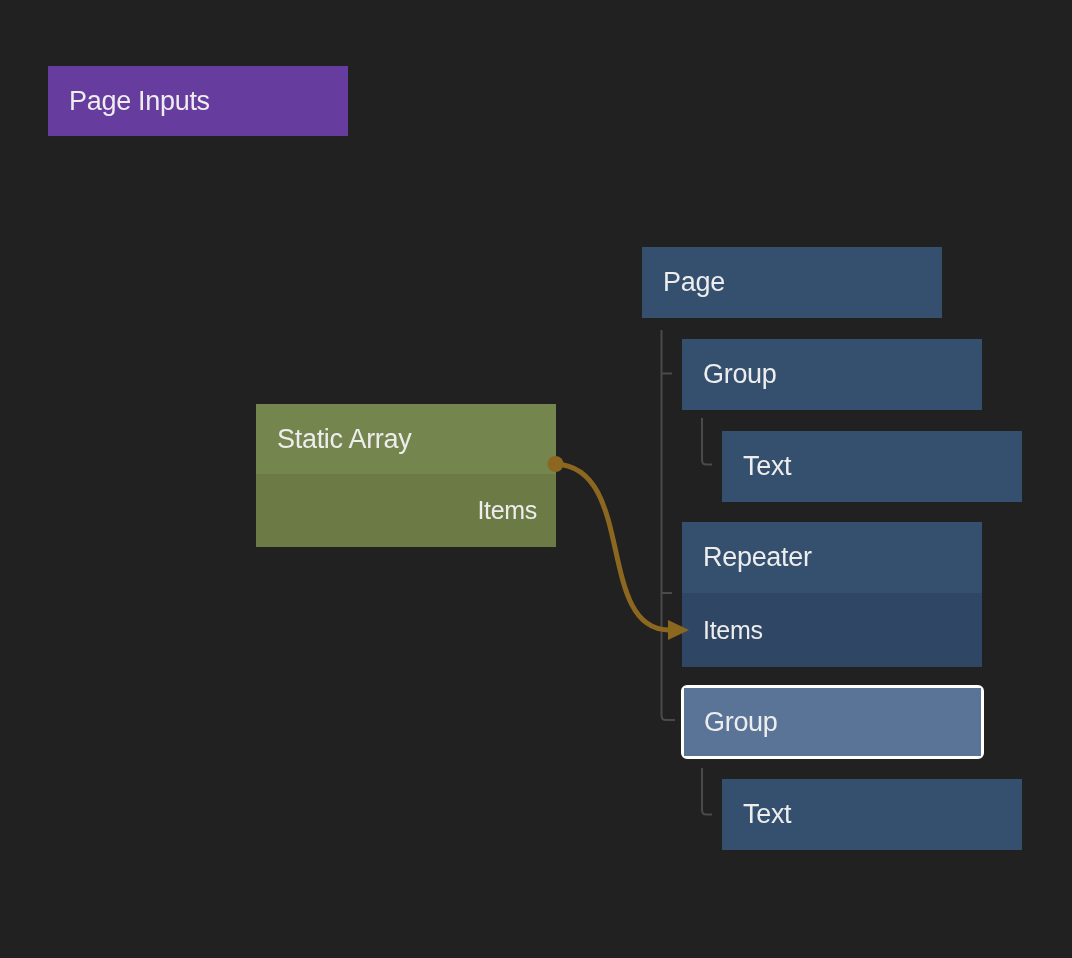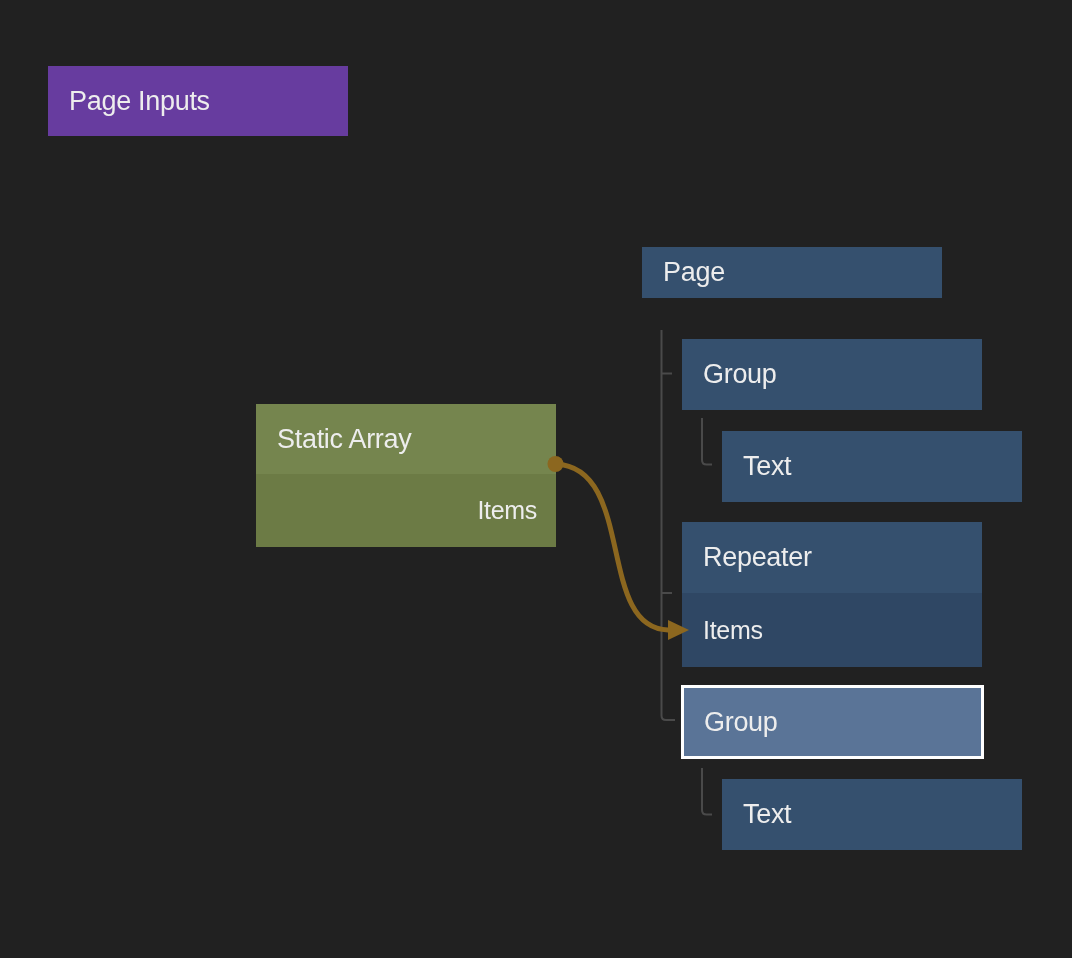--- a/index.html
+++ b/index.html
@@ -23,20 +23,21 @@
     height: 958px;
     z-index: 3;
     pointer-events: none;
   }
   svg.overlay .hit { pointer-events: stroke; }
   .node {
     position: absolute;
     z-index: 2;
     color: #EDEDED;
     letter-spacing: -0.3px;
+    border-radius: 6px;
   }
   .row {
     display: flex;
     align-items: center;
     padding-left: 21px;
     box-sizing: border-box;
     white-space: nowrap;
   }
   .title { font-size: 27px; }
   .port  { font-size: 25px; }
@@ -45,21 +46,21 @@
   #node-page-inputs .row { height: 70px; background: #673C9F; }
 
   #node-static-array  { left: 256px; top: 357px; width: 300px; margin-top: 47px; }
   #node-static-array .head { height: 70px; background: #75854E; }
   #node-static-array .body {
     height: 73px; background: #6C7B45;
     justify-content: flex-end; padding-left: 0; padding-right: 19px;
   }
 
   #node-page          { left: 642px; top: 247px; width: 300px; }
-  #node-page .row     { height: 51px; background: #35506E; }
+  #node-page .row     { height: 71px; background: #35506E; }
 
   #node-group         { left: 682px; top: 339px; width: 300px; }
   #node-group .row    { height: 71px; background: #35506E; }
 
   #node-text          { left: 722px; top: 431px; width: 300px; }
   #node-text .row     { height: 71px; background: #35506E; }
 
   #node-repeater      { left: 682px; top: 522px; width: 300px; }
   #node-repeater .head { height: 71px; background: #35506E; text-align: center; }
   #node-repeater .body { height: 74px; background: #2F4764; }

